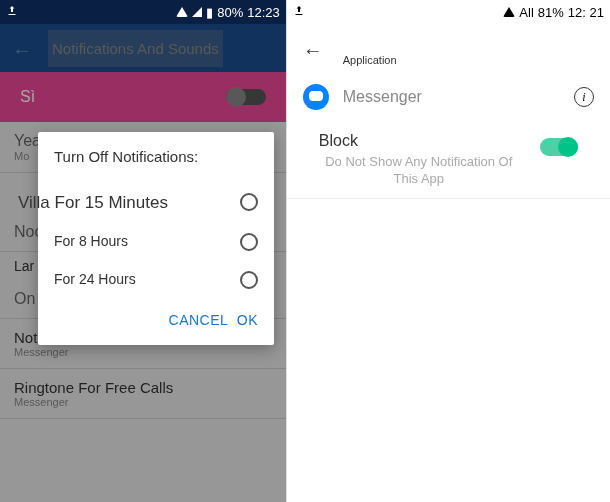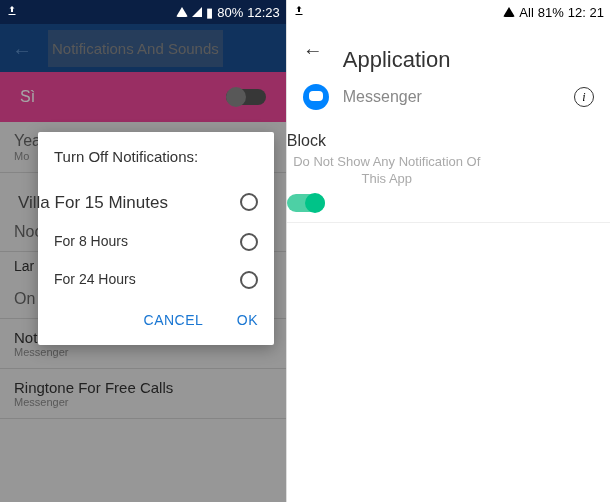--- a/index.html
+++ b/index.html
@@ -39,35 +39,35 @@
     
     
     .dialog { position: absolute; background: #fff; width: 236px; left: 38px; top: 132px; border-radius: 2px; box-shadow: 0 4px 16px rgba(0,0,0,0.3); padding: 16px; }
     .dialog-title { font-size: 15px; color: #333; margin-bottom: 18px; }
     .radio-row { display: flex; align-items: flex-start; justify-content: space-between; padding: 10px 0; }
     .radio-row.first { margin-left: -36px; padding-left: 0; }
     .radio-label { font-size: 14px; color: #333; }
     .radio-label.big { font-size: 17px; font-weight: 400; }
     .radio-circle { width: 18px; height: 18px; border: 2px solid #555; border-radius: 50%; }
     .dialog-actions { text-align: right; margin-top: 12px; }
-    .dialog-btn { color: #1976d2; font-size: 14px; margin-left: 29px; letter-spacing: 0.5px; }
+    .dialog-btn { color: #1976d2; font-size: 14px; margin-left: 4px; letter-spacing: 0.5px; }
     
     
     .right-header { height: 48px; display: flex; align-items: center; padding: 0 16px; gap: 20px; }
     .right-back { font-size: 20px; color: #333; }
-    .right-title { font-size: 22px; color: #333; margin-top: 24px; }
+    .right-title { font-size: 11px; color: #333; margin-top: 24px; }
     
     .app-row { display: flex; align-items: center; justify-content: space-between; padding: 12px 16px; }
     .app-left { display: flex; align-items: center; gap: 14px; }
     .msg-icon { width: 26px; height: 26px; background: #0084ff; border-radius: 50%; position: relative; }
     .msg-icon::after { content: ''; position: absolute; width: 14px; height: 10px; background: #fff; border-radius: 4px; top: 7px; left: 6px; }
     .app-name { font-size: 16px; color: #888; }
     .info-icon { width: 20px; height: 20px; border: 1.5px solid #333; border-radius: 50%; display: flex; align-items: center; justify-content: center; font-size: 12px; font-style: italic; font-family: serif; }
     
-    .block-row { padding: 10px 0; display: flex; justify-content: space-between; align-items: flex-start; border-bottom: 1px solid #eee; flex-direction: column; }
+    .block-row { padding: 10px 32px; display: flex; justify-content: space-between; align-items: flex-start; border-bottom: 1px solid #eee; }
     .block-title { font-size: 16px; color: #333; margin-bottom: 4px; }
     .block-desc { font-size: 13px; color: #aaa; max-width: 200px; line-height: 1.3; text-align: center; }
     .toggle-on { width: 38px; height: 18px; background: #4dd0a5; border-radius: 10px; position: relative; margin-top: 6px; }
     .toggle-on::after { content: ''; position: absolute; width: 20px; height: 20px; background: #00c388; border-radius: 50%; right: 0; top: -1px; }
     
     .wifi-icon { width: 0; height: 0; border-left: 6px solid transparent; border-right: 6px solid transparent; border-bottom: 10px solid currentColor; border-radius: 2px; }
     .signal-icon { display: inline-block; width: 0; height: 0; border-style: solid; border-width: 0 0 10px 10px; border-color: transparent transparent currentColor transparent; }
   </style>
 </head>
 <body>

